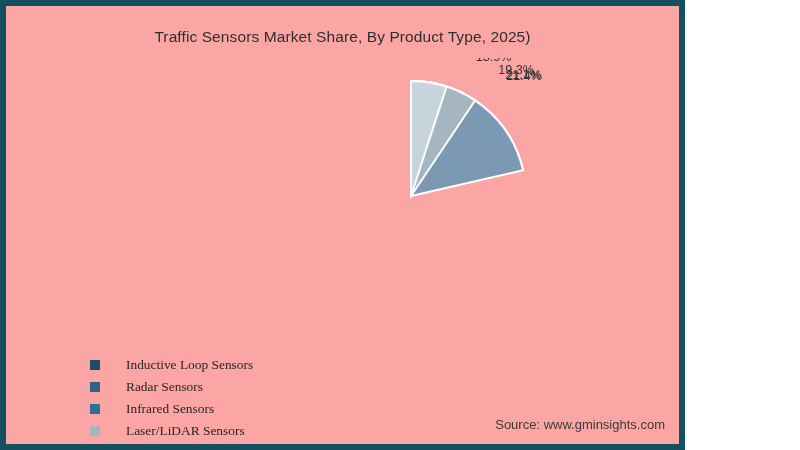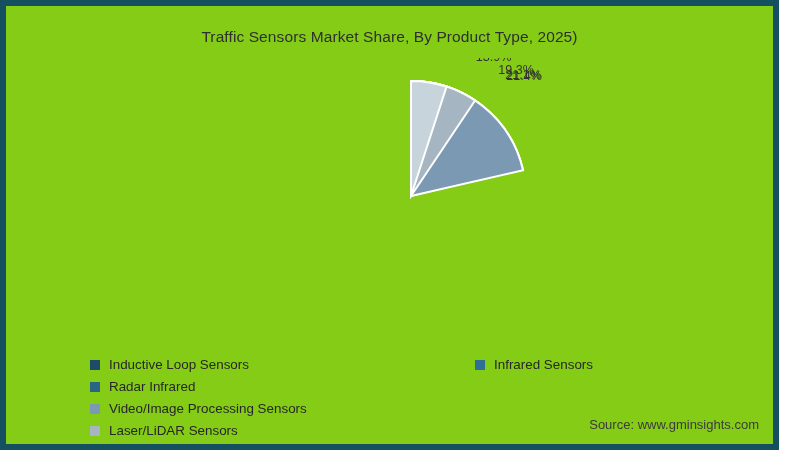--- a/index.html
+++ b/index.html
@@ -8,23 +8,23 @@
     margin: 0;
     padding: 0;
     background: #ffffff;
   }
   body {
     font-family: "Liberation Sans", sans-serif;
   }
 
   .figure {
     position: relative;
-    width: 779px;
+    width: 685px;
     height: 450px;
-    background: #84cc16;
+    background: #fca5a5;
     border: 6px solid #14505f;
     overflow: hidden;
   }
 
   
   .chart-title {
     position: absolute;
     top: 22px;
     left: 0;
     width: 100%;
@@ -63,22 +63,23 @@
     grid-template-columns: 385px 1fr;
     grid-auto-rows: 22px;
     grid-auto-flow: column;
     align-content: start;
   }
   .legend.rows4 { grid-template-rows: repeat(4, 22px); }
 
   .legend-item {
     display: flex;
     align-items: center;
-    gap: 9px;
+    gap: 26px;
     line-height: 1;
+    font-family: Liberation Serif, serif;
   }
   .legend-swatch {
     width: 10px;
     height: 10px;
     flex: 0 0 10px;
     display: block;
   }
   .legend-label {
     font-size: 13.4px;
     color: #272727;
@@ -125,33 +126,29 @@
     </svg>
   </div>
 
   <div class="legend rows4" id="legend">
   <div class="legend-item">
         <span class="legend-swatch" style="background: rgb(30, 76, 102);"></span>
         <span class="legend-label">Inductive Loop Sensors</span>
       </div>
       <div class="legend-item">
         <span class="legend-swatch" style="background: rgb(42, 101, 133);"></span>
-        <span class="legend-label">Radar Infrared</span>
+        <span class="legend-label">Radar Sensors</span>
       </div>
       <div class="legend-item">
-        <span class="legend-swatch" style="background: rgb(123, 153, 178);"></span>
-        <span class="legend-label">Video/Image Processing Sensors</span>
+        <span class="legend-swatch" style="background: rgb(45, 112, 149);"></span>
+        <span class="legend-label">Infrared Sensors</span>
       </div>
       <div class="legend-item">
         <span class="legend-swatch" style="background: rgb(165, 181, 194);"></span>
         <span class="legend-label">Laser/LiDAR Sensors</span>
-      </div>
-      <div class="legend-item">
-        <span class="legend-swatch" style="background: rgb(45, 112, 149);"></span>
-        <span class="legend-label">Infrared Sensors</span>
       </div>
       <div class="legend-item empty">
         <span class="legend-swatch" style="background: transparent;"></span>
         <span class="legend-label"></span>
       </div>
     </div>
 
   <div class="source">Source: www.gminsights.com</div>
 
 </div>

